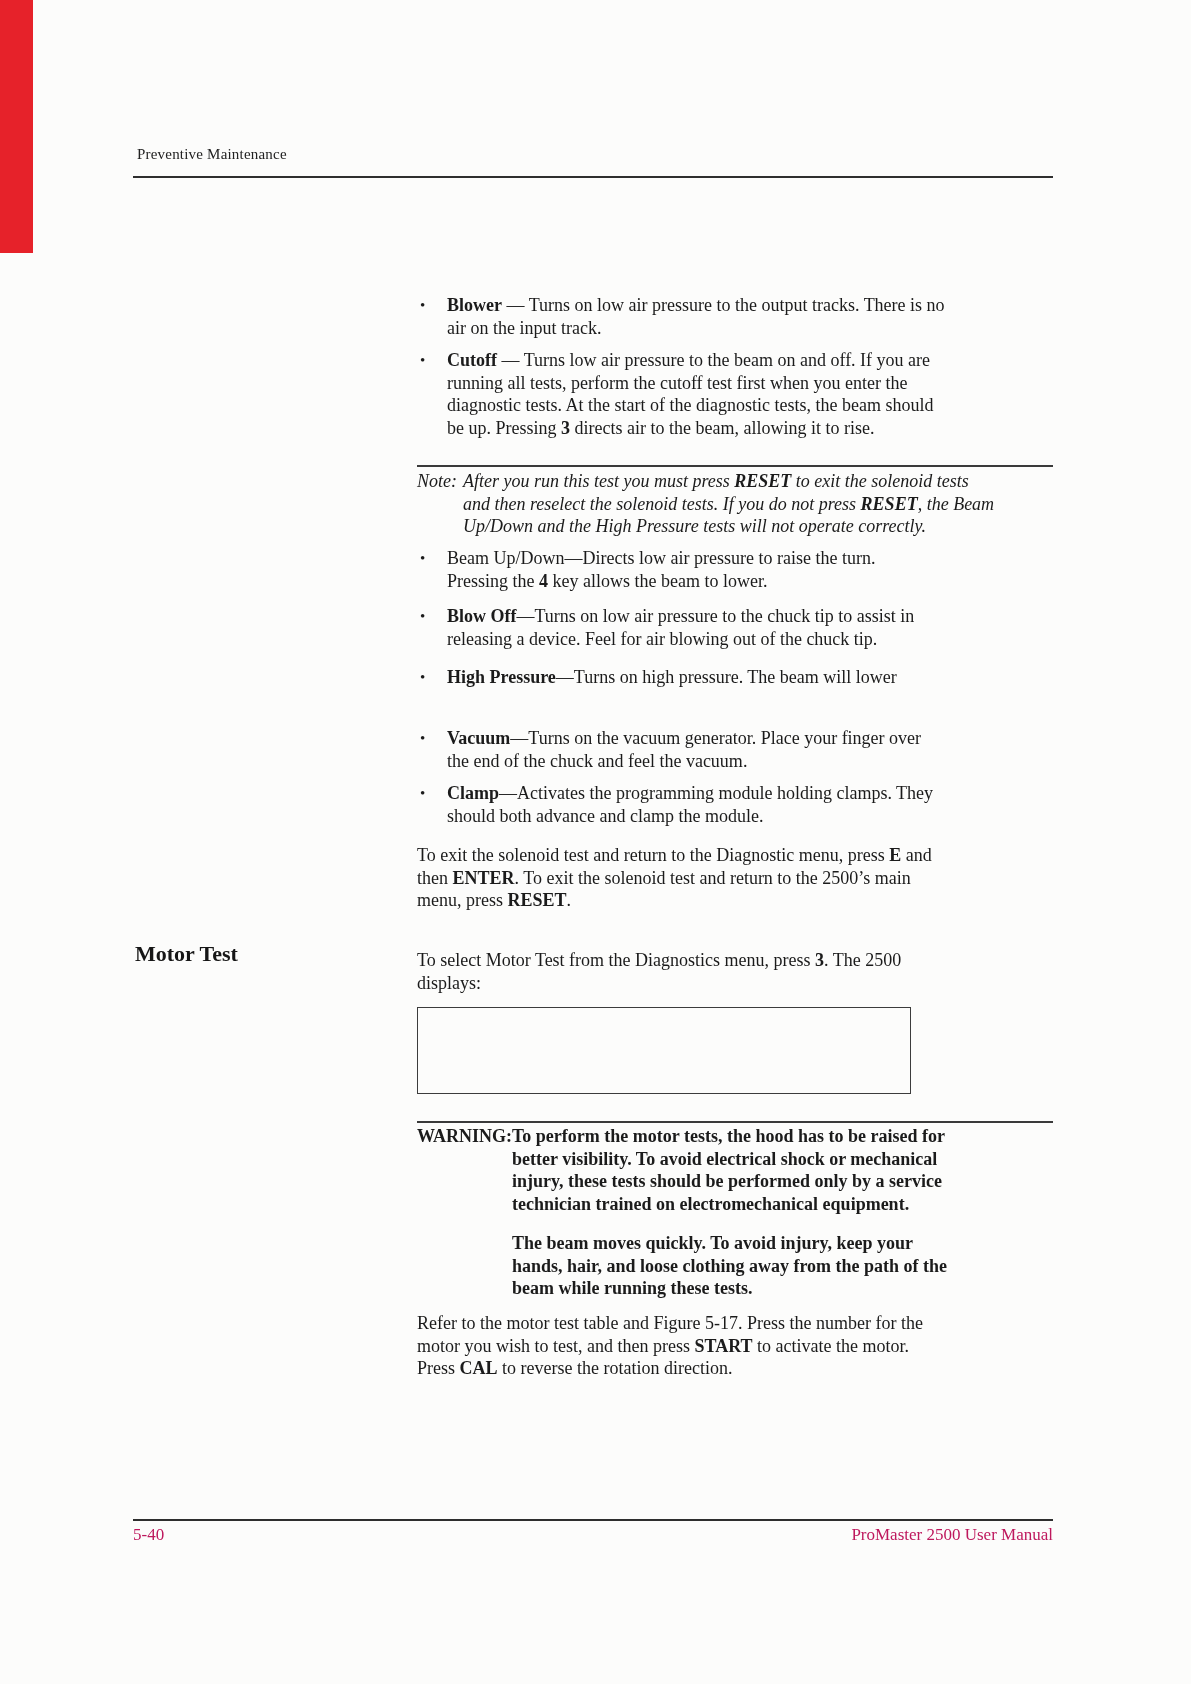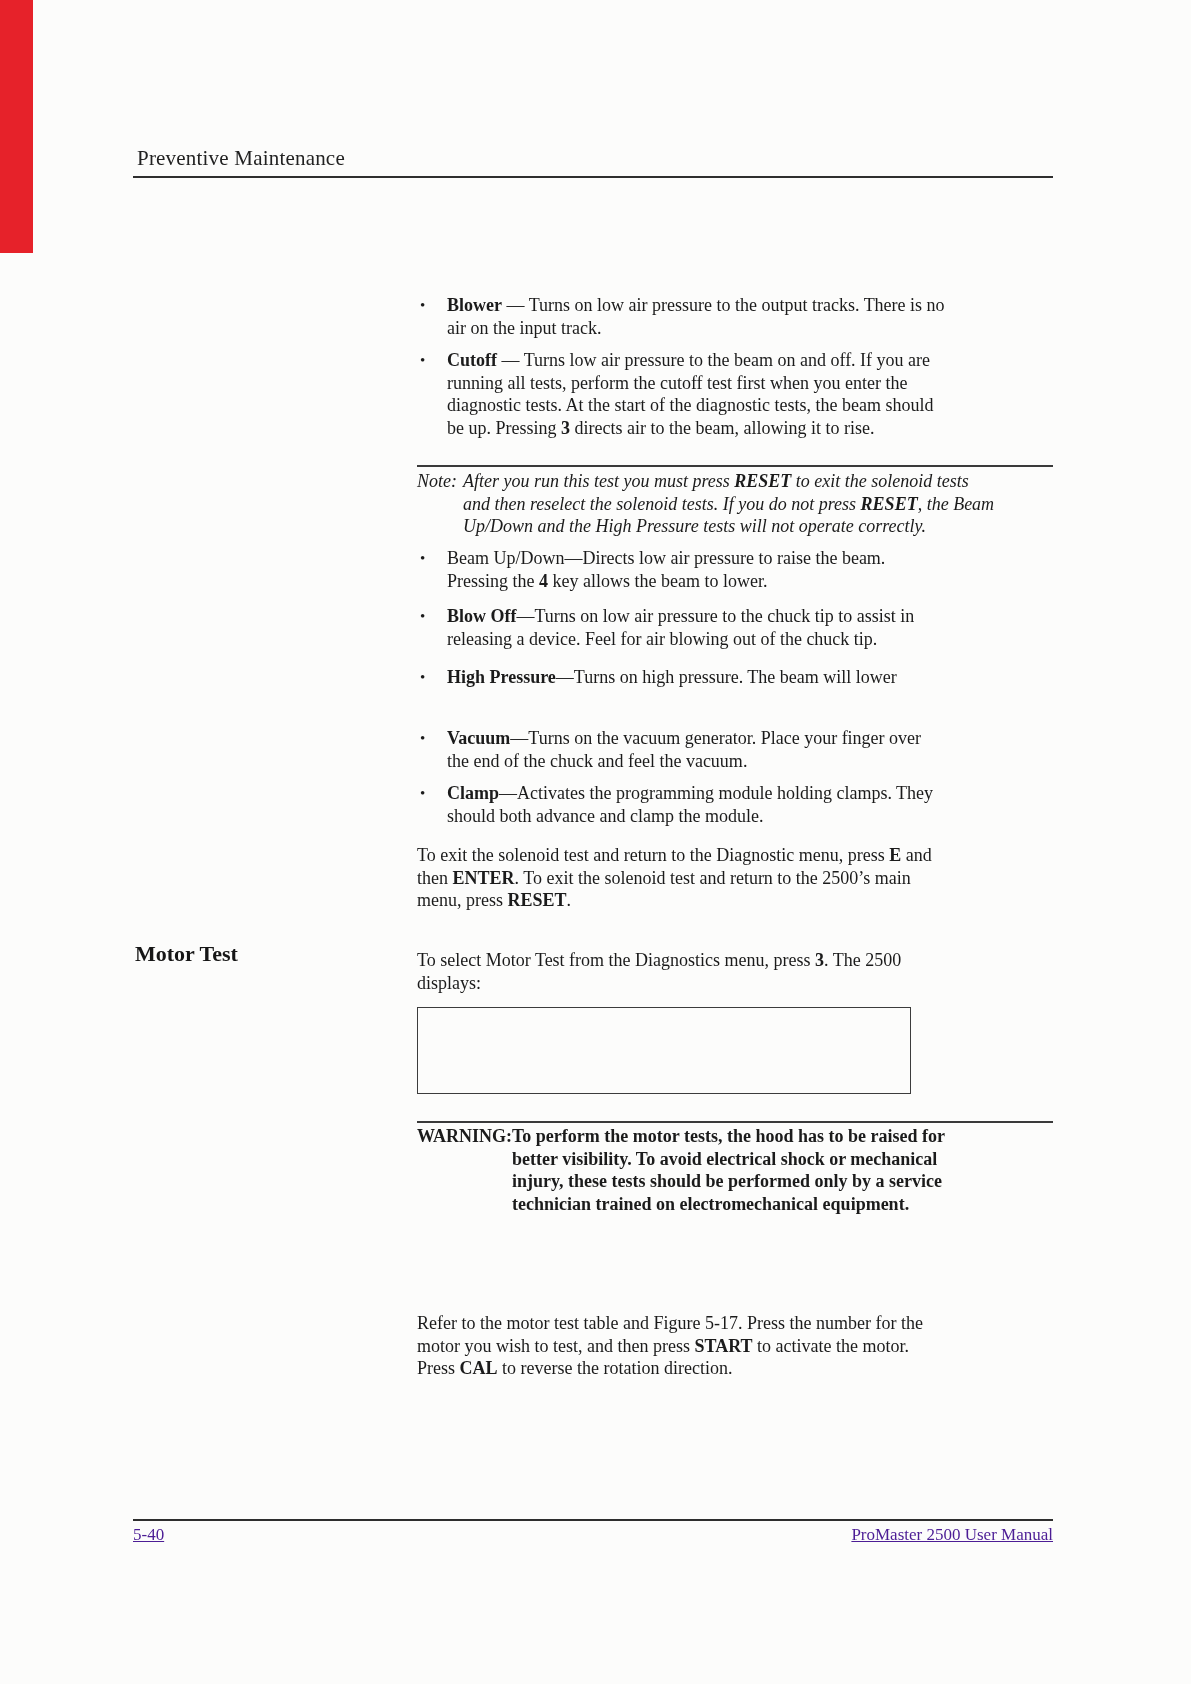--- a/index.html
+++ b/index.html
@@ -15,21 +15,21 @@
   }
   .abs { position: absolute; }
   .red-tab {
     position: absolute;
     left: 0; top: 0;
     width: 33px; height: 253px;
   }
   .running-head {
     position: absolute;
     left: 137px; top: 146px;
-    font-size: 21px;
+    font-size: 15px;
     letter-spacing: 0.2px;
     color: #222;
   }
   .rule {
     position: absolute;
     height: 2px;
     background: #2e2e2e;
   }
   .head-rule  { left: 133px; top: 176px; width: 920px; }
   .note-rule  { left: 417px; top: 465px; width: 636px; height: 2px; background: #3a3a3a; }
@@ -75,22 +75,21 @@
     border: 1.6px solid #3c3c3c;
     background: #fcfcfb;
   }
   .footer-row {
     position: absolute;
     left: 133px; top: 1525px;
     width: 920px;
     display: flex;
     justify-content: space-between;
     font-size: 17px;
-    color: #4c1d95;
-    text-decoration: underline;
+    color: #be185d;
   }
 </style>
 </head>
 <body>
 
 <div class="page">
 
   <div class="red-tab" style="background: rgb(230, 34, 42);"></div>
 
   <div class="running-head">Preventive Maintenance</div>
@@ -107,21 +106,21 @@
   </div>
 
   <div class="note-rule rule"></div>
   <div class="abs col body-text note-block hang" style="top:470px">
     <span class="hang-label">Note:</span>
     <span class="hang-body note-body"><span>After you run this test you must press </span><span style="font-weight: bold;">RESET</span><span> to exit the solenoid tests</span><br><span>and then reselect the solenoid tests. If you do not press </span><span style="font-weight: bold;">RESET</span><span>, the Beam</span><br><span>Up/Down and the High Pressure tests will not operate correctly.</span></span>
   </div>
 
   <div class="abs col body-text bullet-item" style="top:547px">
     <span class="bullet-marker">•</span>
-    <div><span style="font-weight: normal;">Beam Up/Down</span><span>—Directs low air pressure to raise the beam.</span><br><span>Pressing the </span><span style="font-weight: bold;">4</span><span> key allows the beam to lower.</span></div>
+    <div><span style="font-weight: normal;">Beam Up/Down</span><span>—Directs low air pressure to raise the turn.</span><br><span>Pressing the </span><span style="font-weight: bold;">4</span><span> key allows the beam to lower.</span></div>
   </div>
   <div class="abs col body-text bullet-item" style="top:605px">
     <span class="bullet-marker">•</span>
     <div><span style="font-weight: bold;">Blow Off</span><span>—Turns on low air pressure to the chuck tip to assist in</span><br><span>releasing a device. Feel for air blowing out of the chuck tip.</span></div>
   </div>
   <div class="abs col body-text bullet-item" style="top:666px">
     <span class="bullet-marker">•</span>
     <div><span style="font-weight: bold;">High Pressure</span><span>—Turns on high pressure. The beam will lower</span><br></div>
   </div>
   <div class="abs col body-text bullet-item" style="top:727px">
@@ -138,20 +137,21 @@
   <div class="section-heading">Motor Test</div>
   <div class="abs col body-text" style="top:949px"><span>To select Motor Test from the Diagnostics menu, press </span><span style="font-weight: bold;">3</span><span>. The 2500</span><br><span>displays:</span></div>
 
   <div class="display-box"></div>
 
   <div class="warn-rule rule"></div>
   <div class="abs col body-text warning-block hang" style="top:1125px">
     <span class="hang-label">WARNING:</span>
     <span class="hang-body warning-body"><span>To perform the motor tests, the hood has to be raised for</span><br><span>better visibility. To avoid electrical shock or mechanical</span><br><span>injury, these tests should be performed only by a service</span><br><span>technician trained on electromechanical equipment.</span></span>
   </div>
+  <div class="abs body-text warning-cont" style="left:512px; top:1232px; width:560px"><span>The beam moves quickly. To avoid injury, keep your</span><br><span>hands, hair, and loose clothing away from the path of the</span><br><span>beam while running these tests.</span></div>
 
   <div class="abs col body-text" style="top:1312px"><span>Refer to the motor test table and Figure 5-17. Press the number for the</span><br><span>motor you wish to test, and then press </span><span style="font-weight: bold;">START</span><span> to activate the motor.</span><br><span>Press </span><span style="font-weight: bold;">CAL</span><span> to reverse the rotation direction.</span></div>
 
   <div class="rule foot-rule"></div>
   <div class="footer-row">
     <span>5-40</span>
     <span>ProMaster 2500 User Manual</span>
   </div>
 
 </div>

